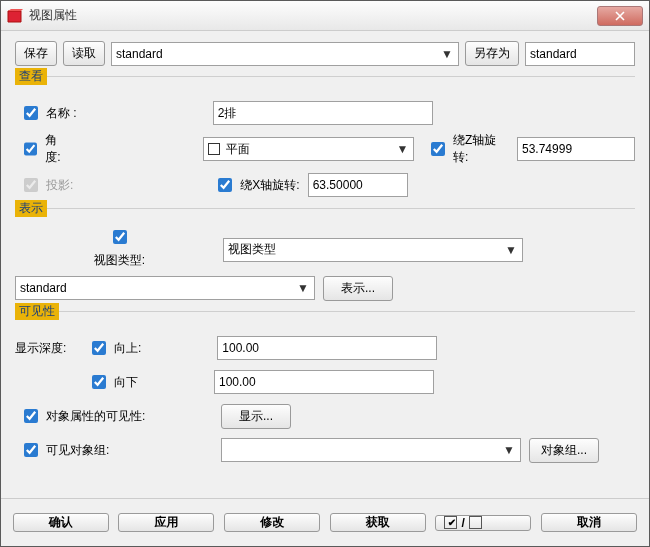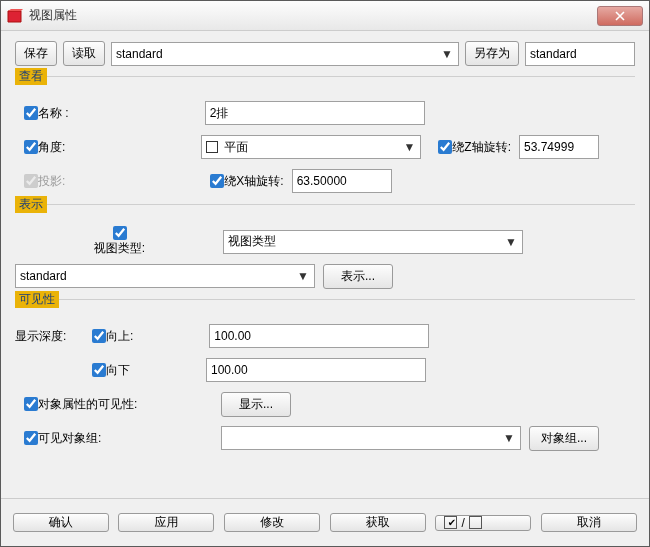--- a/index.html
+++ b/index.html
@@ -18,35 +18,35 @@
     cursor: default;
   }
   .close-btn svg { width: 10px; height: 10px; }
   .body { padding: 10px 14px 8px 14px; }
   .toprow { display: flex; align-items: center; gap: 6px; margin-bottom: 10px; }
   .btn {
     background: linear-gradient(to bottom, #fdfdfd, #e5e5e5);
     border: 1px solid #9a9a9a; border-radius: 3px; padding: 3px 8px; cursor: default;
     min-width: 40px; text-align: center;
   }
-  .btn-wide { min-width: 96px; padding: 0 8px; }
+  .btn-wide { min-width: 96px; padding: 0 8px; font-weight: bold; }
   .combo, .text-input, .select {
     background: #fff; border: 1px solid #a0a0a0; height: 24px; padding: 2px 4px;
   }
   .combo { display: flex; align-items: center; justify-content: space-between; }
   .combo .arrow { width: 14px; text-align: center; color: #333; }
   .group {
     border-top: 1px solid #cfcfcf; margin-top: 8px; padding-top: 4px; position: relative;
   }
   .group-title {
     position: relative; top: -13px; background: #eab308; display: inline-block;
     padding: 0 4px; color: #1a3e7a;
   }
   .row { display: flex; align-items: center; min-height: 30px; gap: 8px; margin-bottom: 4px; }
-  .chk { display: inline-flex; align-items: center; gap: 0; padding-left: 9px; }
+  .chk { display: inline-flex; align-items: center; gap: 8px; padding-left: 9px; }
   .chk input { width: 14px; height: 14px; accent-color: #2a7bd1; margin:0; }
   .chk.disabled { color: #999; }
   .lbl { min-width: 60px; }
   .wlbl { min-width: 200px; flex-direction: column; }
   .flex1 { flex: 1; }
   .icon-cube { display:inline-block; width:14px; height:12px; }
   .bottombar {
     position: absolute; left: 0; right: 0; bottom: 0; height: 48px;
     border-top: 1px solid #ccc; background: #f0f0f0;
     display: flex; align-items: center; justify-content: space-around; padding: 0 10px; gap: 6px;
@@ -110,21 +110,21 @@
           <span style="display:flex;align-items:center;gap:6px">
             <span style="width:12px;height:12px;border:1px solid #333;display:inline-block"></span>
             <span>平面</span>
           </span>
           <span class="arrow">▼</span>
         </div>
         <label class="chk">
             <input type="checkbox" checked="" style="">
             <span>绕Z轴旋转:</span>
           </label>
-        <input class="text-input" style="width: 80px;" value="53.74999">
+        <input class="text-input" style="width: 118px;" value="53.74999">
       </div>
 
       <div class="row">
         <label class="chk disabled">
             <input type="checkbox" checked="" disabled="" style="">
             <span>投影:</span>
           </label>
         <span style="width:120px"></span>
         <label class="chk">
             <input type="checkbox" checked="" style="">

